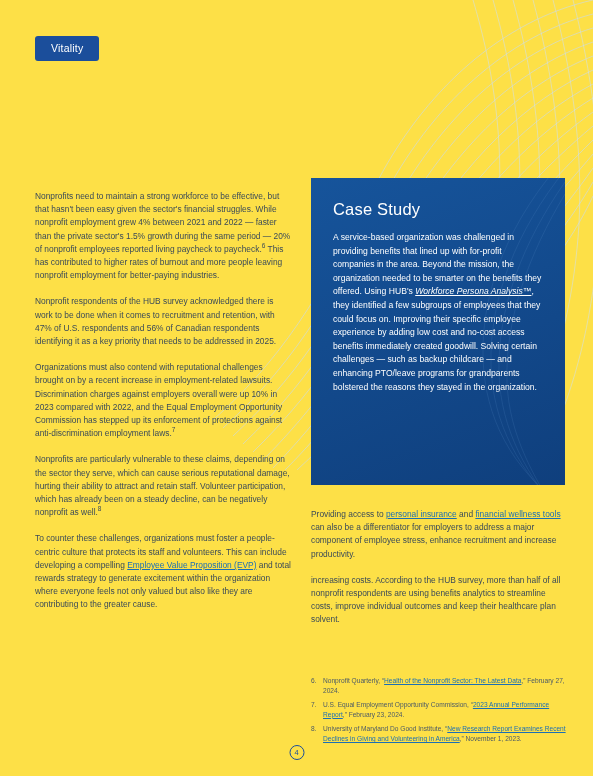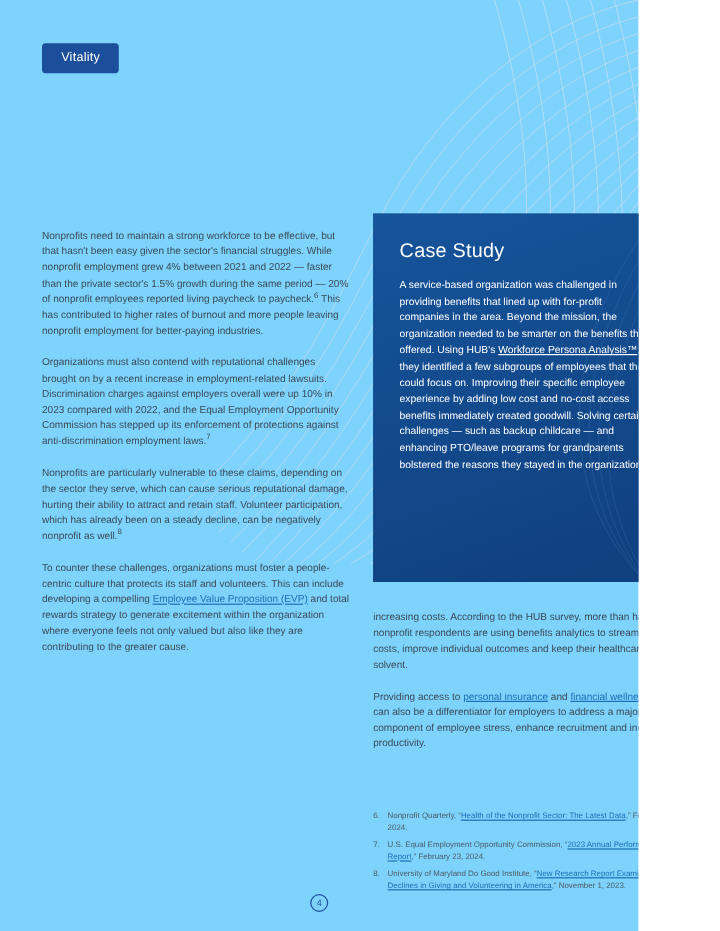--- a/index.html
+++ b/index.html
@@ -4,23 +4,23 @@
 <style>
   * { box-sizing: border-box; }
   html, body {
     margin: 0; padding: 0;
     width: 600px; height: 776px;
     background: #ffffff;
     font-family: "Liberation Sans", sans-serif;
   }
   #page {
     position: relative;
-    width: 532px; height: 776px;
+    width: 593px; height: 776px;
     overflow: hidden;
-    background: #7dd3fc;
+    background: #fde047;
   }
 
   
   #bg-decor {
     position: absolute;
     top: 0; right: 0;
     width: 420px; height: 470px;
     pointer-events: none;
   }
 
@@ -87,20 +87,21 @@
     margin: 0 0 12px 0;
     letter-spacing: .2px;
   }
   #case-study-body {
     font-size: 8.6px;
     line-height: 13.6px;
   }
   #case-study-body a {
     color: #ffffff;
     text-decoration: underline;
+    font-style: italic;
   }
   
   #cs-decor {
     position: absolute;
     left: 0; top: 0; width: 254px; height: 307px;
     pointer-events: none;
     opacity: .35;
   }
 
   
@@ -172,20 +173,21 @@
       <path d="M400 0 C418 70 430 150 426 230 C422 296 410 360 386 420"></path>
     </g>
   </svg>
 
   <div id="tag">Vitality</div>
 
 
   <div id="col-left" class="col">
     <p><span>Nonprofits need to maintain a strong workforce to be effective, but that hasn't been easy given the sector's financial struggles. While nonprofit employment grew 4% between 2021 and 2022 — faster than the private sector's 1.5% growth during the same period — 20% of nonprofit employees reported living paycheck to paycheck.</span><sup>6</sup><span> This has contributed to higher rates of burnout and more people leaving nonprofit employment for better-paying industries.</span></p>
 
+    <p>Nonprofit respondents of the HUB survey acknowledged there is work to be done when it comes to recruitment and retention, with 47% of U.S. respondents and 56% of Canadian respondents identifying it as a key priority that needs to be addressed in 2025.</p>
 
     <p><span>Organizations must also contend with reputational challenges brought on by a recent increase in employment-related lawsuits. Discrimination charges against employers overall were up 10% in 2023 compared with 2022, and the Equal Employment Opportunity Commission has stepped up its enforcement of protections against anti-discrimination employment laws.</span><sup>7</sup></p>
 
     <p><span>Nonprofits are particularly vulnerable to these claims, depending on the sector they serve, which can cause serious reputational damage, hurting their ability to attract and retain staff. Volunteer participation, which has already been on a steady decline, can be negatively nonprofit as well.</span><sup>8</sup></p>
 
     <p><span>To counter these challenges, organizations must foster a people-centric culture that protects its staff and volunteers. This can include developing a compelling </span><a class="lnk" href="#">Employee Value Proposition (EVP)</a><span> and total rewards strategy to generate excitement within the organization where everyone feels not only valued but also like they are contributing to the greater cause.</span></p>
 
   </div>
 
   <div id="case-study">
@@ -195,22 +197,22 @@
         <path d="M254 -8 C206 52 178 120 180 188 C182 246 208 294 254 336"></path>
         <path d="M254 4 C212 64 186 130 188 196 C190 252 216 298 254 342"></path>
         <path d="M254 16 C218 76 194 140 196 204 C198 258 224 302 254 348"></path>
       </g>
     </svg>
     <h2 id="case-study-title">Case Study</h2>
     <div id="case-study-body"><span>A service-based organization was challenged in providing benefits that lined up with for-profit companies in the area. Beyond the mission, the organization needed to be smarter on the benefits they offered. Using HUB's </span><a href="#">Workforce Persona Analysis™</a><span>, they identified a few subgroups of employees that they could focus on. Improving their specific employee experience by adding low cost and no-cost access benefits immediately created goodwill. Solving certain challenges — such as backup childcare — and enhancing PTO/leave programs for grandparents bolstered the reasons they stayed in the organization.</span></div>
   </div>
 
   <div id="col-right-lower" class="col">
+    <p><span>Providing access to </span><a class="lnk" href="#">personal insurance</a><span> and </span><a class="lnk" href="#">financial wellness tools</a><span> can also be a differentiator for employers to address a major component of employee stress, enhance recruitment and increase productivity.</span></p>
     <p>increasing costs. According to the HUB survey, more than half of all nonprofit respondents are using benefits analytics to streamline costs, improve individual outcomes and keep their healthcare plan solvent.</p>
-    <p><span>Providing access to </span><a class="lnk" href="#">personal insurance</a><span> and </span><a class="lnk" href="#">financial wellness tools</a><span> can also be a differentiator for employers to address a major component of employee stress, enhance recruitment and increase productivity.</span></p>
   </div>
 
   <div id="footnotes">
     <div class="fn">
       <div class="fn-num">6.</div>
       <div class="fn-txt"><span>Nonprofit Quarterly, “</span><a href="#">Health of the Nonprofit Sector: The Latest Data</a><span>,” February 27, 2024.</span></div>
     </div>
     <div class="fn">
       <div class="fn-num">7.</div>
       <div class="fn-txt"><span>U.S. Equal Employment Opportunity Commission, “</span><a href="#">2023 Annual Performance Report</a><span>,” February 23, 2024.</span></div>

